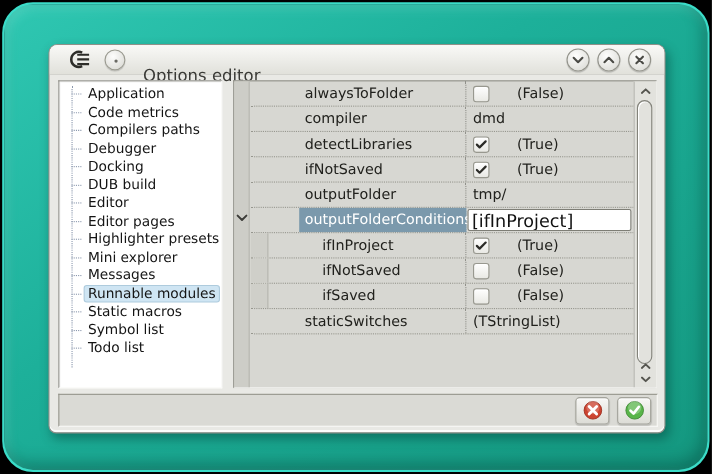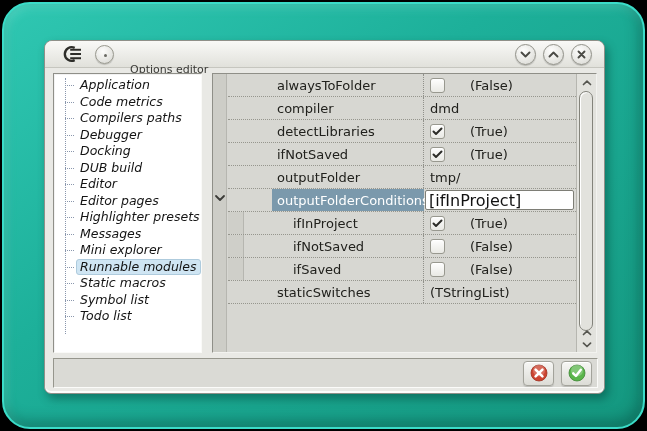--- a/index.html
+++ b/index.html
@@ -14,36 +14,36 @@
     border:1px solid #8f9089;border-radius:8px 8px 7px 7px;
     box-shadow:3px 5px 10px rgba(0,60,50,.45), inset 0 -2px 0 rgba(255,255,255,.85);}
   .titlebar{position:absolute;left:0;top:0;right:0;height:27px;border-radius:7px 7px 0 0;
     background:linear-gradient(#f9f9f7,#e1e1db);border-bottom:1px solid #c6c6bf;
     display:flex;align-items:center;}
   .logo{margin-left:16px;width:22px;height:18px;flex:0 0 auto;}
   .pinbtn{margin-left:12px;width:19px;height:19px;border-radius:50%;
     background:radial-gradient(circle at 40% 32%,#fdfdfc,#d6d6d0);
     border:1px solid #99998f;box-shadow:0 1px 1px rgba(0,0,0,.18);position:relative;}
   .pinbtn::after{content:"";position:absolute;left:8px;top:8px;width:3px;height:3px;border-radius:50%;background:#6a6a64;}
-  .title-text{margin-left:16px;font-size:11px;color:#3a3a36;margin-top:30px;}
+  .title-text{margin-left:16px;font-size:15px;color:#3a3a36;margin-top:30px;}
   .winbtns{margin-left:auto;margin-right:12px;display:flex;gap:7px;}
   .winbtn{width:21px;height:21px;border-radius:50%;
     background:radial-gradient(circle at 40% 32%,#fefefd,#d7d7d1);
     border:1px solid #92928a;box-shadow:0 1px 1px rgba(0,0,0,.2);
     display:flex;align-items:center;justify-content:center;}
   .winbtn svg{display:block;}
   
   .list-panel{position:absolute;left:8px;top:32px;width:149px;height:280px;background:#fff;
     border:1px solid #8f8f88;border-bottom-color:#fafaf8;border-right-color:#fafaf8;
     box-shadow:inset 1px 1px 0 rgba(0,0,0,.05);padding:3px 0 0 0;overflow:hidden;}
   .treeline{position:absolute;left:11px;top:4px;bottom:18px;width:0;border-left:1px dotted #8a97ad;}
   .list-item{position:relative;height:16.5px;display:flex;align-items:center;font-size:12.5px;color:#141414;
     padding-left:22px;white-space:nowrap;}
   .list-item::before{content:"";position:absolute;left:11px;top:8px;width:9px;border-top:1px dotted #8a97ad;}
-  .list-item .lbl{padding:0 3px;border-radius:3px;border:1px solid transparent;line-height:14px;font-style:italic;}
+  .list-item .lbl{padding:0 3px;border-radius:3px;border:1px solid transparent;line-height:14px;}
   .list-item.selected .lbl{background:#cfe5f3;border-color:#aecbdd;}
   
   .grid-panel{position:absolute;left:167px;top:32px;width:385px;height:280px;background:#d7d7d2;
     border:1px solid #8f8f88;border-bottom-color:#f2f2ef;border-right-color:#f2f2ef;}
   .gutter{position:absolute;left:0;top:0;bottom:0;width:14px;background:#cdcdc7;border-right:1px solid #b6b6b0;}
   .gutter .expander{position:absolute;left:1px;top:120px;}
   .rows{position:absolute;left:15px;top:0;right:20px;bottom:0;}
   .prow{display:flex;height:23px;border-bottom:1px dotted #96968e;align-items:stretch;}
   .pname{width:152px;flex:0 0 auto;display:flex;align-items:center;padding-left:5px;font-size:13px;color:#21211d;
     border-right:1px dotted #90908a;margin-left:44px;}
@@ -128,24 +128,24 @@
       <div class="list-item">
           <span class="lbl">Editor</span>
         </div>
       <div class="list-item">
           <span class="lbl">Editor pages</span>
         </div>
       <div class="list-item">
           <span class="lbl">Highlighter presets</span>
         </div>
       <div class="list-item">
+          <span class="lbl">Mini explorer</span>
+        </div>
+      <div class="list-item">
           <span class="lbl">Messages</span>
-        </div>
-      <div class="list-item">
-          <span class="lbl">Mini explorer</span>
         </div>
       <div class="list-item selected">
           <span class="lbl">Runnable modules</span>
         </div>
       <div class="list-item">
           <span class="lbl">Static macros</span>
         </div>
       <div class="list-item">
           <span class="lbl">Symbol list</span>
         </div>

